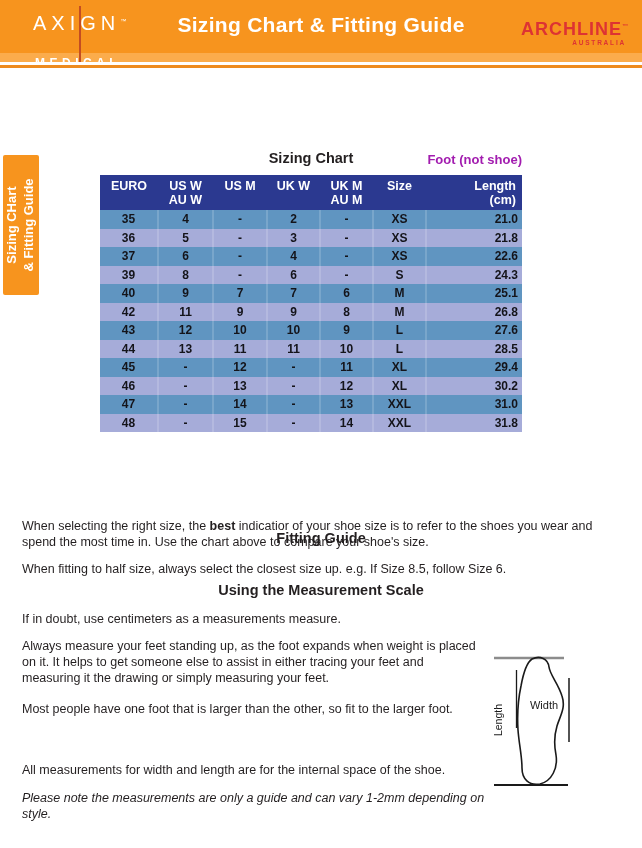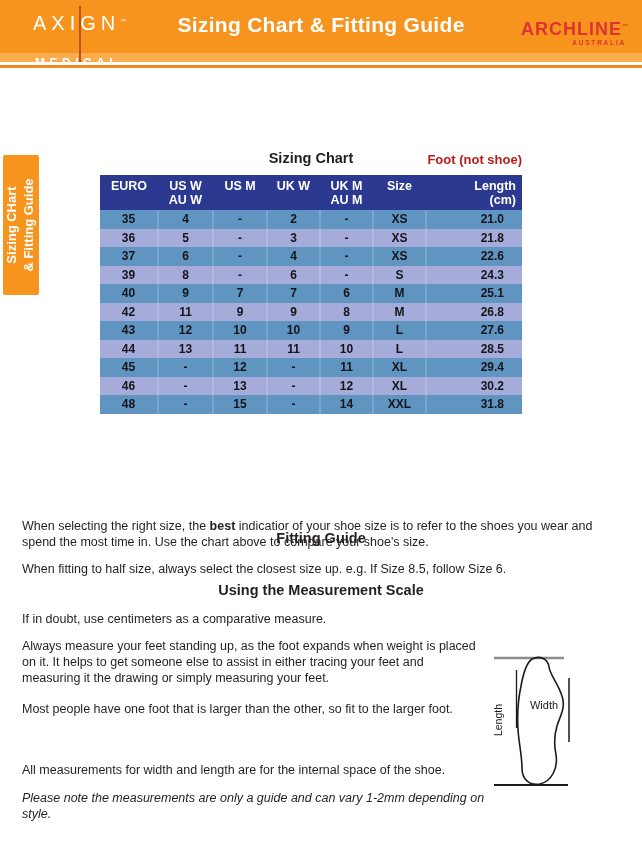--- a/index.html
+++ b/index.html
@@ -30,31 +30,31 @@
 
   
   .side-tab{position:absolute;left:3px;top:155px;width:36px;height:140px;background:#F7941E;border-radius:2px;}
   .side-tab-rot{position:absolute;width:140px;height:36px;left:-52px;top:52px;
     transform:rotate(-90deg);text-align:center;color:#fff;font-weight:700;font-size:13px;line-height:17px;}
 
   
   .chart-title{position:absolute;left:100px;top:150px;width:422px;text-align:center;
     font-size:14.5px;font-weight:700;color:#231F20;}
   .foot-label{position:absolute;left:405px;top:152px;width:117px;text-align:right;
-    font-size:13px;font-weight:700;color:#b91c1c;}
+    font-size:13px;font-weight:700;color:#a21caf;}
 
   table.sizing{position:absolute;left:100px;top:175px;width:422px;border-collapse:collapse;table-layout:fixed;}
   table.sizing th{background:#2B3990;color:#fff;font-size:12.5px;font-weight:700;
     text-align:center;vertical-align:top;padding:4px 9px 3px;line-height:14px;}
   table.sizing th .l2{min-height:14px;font-weight:700;}
   table.sizing th:last-child{text-align:right;padding-right:6px;}
   table.sizing td{height:18.5px;padding:0;text-align:center;font-size:12px;font-weight:700;
     color:#14141a;border-left:2px solid rgba(255,255,255,0.16);}
   table.sizing td:first-child{border-left:none;}
-  table.sizing td:last-child{text-align:right;padding-right:18px;}
+  table.sizing td:last-child{text-align:right;padding-right:4px;}
   table.sizing tbody tr:nth-child(odd){background:#6095C1;}
   table.sizing tbody tr:nth-child(even){background:#A6ACD9;}
 
   
   .h2{position:absolute;left:0;right:0;text-align:center;font-size:14.5px;font-weight:700;color:#231F20;}
   .para{position:absolute;font-size:12.5px;line-height:16px;color:#231F20;}
   .bold{font-weight:700;}
 
   
   .foot-diagram{position:absolute;left:488px;top:648px;width:155px;height:145px;}
@@ -215,37 +215,46 @@
         <tr>
           <td>46</td>
           <td>-</td>
           <td>13</td>
           <td>-</td>
           <td>12</td>
           <td>XL</td>
           <td>30.2</td>
         </tr>
         <tr>
+          <td>47</td>
+          <td>-</td>
+          <td>14</td>
+          <td>-</td>
+          <td>13</td>
+          <td>XXL</td>
+          <td>31.0</td>
+        </tr>
+        <tr>
           <td>48</td>
           <td>-</td>
           <td>15</td>
           <td>-</td>
           <td>14</td>
           <td>XXL</td>
           <td>31.8</td>
         </tr>
       </tbody>
   </table>
 
   <div class="h2" style="top:490px;margin-top:40px;">Fitting Guide</div>
   <div class="para" style="left:22px;top:518px;width:598px;"><span>When selecting the right size, the </span><span class="bold">best</span><span> indicatior of your shoe size is to refer to the shoes you wear and spend the most time in. Use the chart above to compare your shoe's size.</span></div>
   <div class="para" style="left:22px;top:561px;width:598px;">When fitting to half size, always select the closest size up. e.g. If Size 8.5, follow Size 6.</div>
 
   <div class="h2" style="top:582px;">Using the Measurement Scale</div>
-  <div class="para" style="left:22px;top:611px;width:560px;">If in doubt, use centimeters as a comparative measure.</div>
+  <div class="para" style="left:22px;top:611px;width:560px;">If in doubt, use centimeters as a measurements measure.</div>
   <div class="para" style="left:22px;top:638px;width:460px;">Always measure your feet standing up, as the foot expands when weight is placed on it. It helps to get someone else to assist in either tracing your feet and measuring it the drawing or simply measuring your feet.</div>
   <div class="para" style="left:22px;top:701px;width:470px;">Most people have one foot that is larger than the other, so fit to the larger foot.</div>
   <div class="para" style="left:22px;top:762px;width:500px;">All measurements for width and length are for the internal space of the shoe.</div>
   <div class="para" style="left:22px;top:790px;width:470px;font-style:italic;">Please note the measurements are only a guide and can vary 1-2mm depending on style.</div>
 
   <svg class="foot-diagram" viewBox="0 0 155 145" width="155" height="145">
     <line x1="6" y1="10" x2="76" y2="10" stroke="#8c8c8c" stroke-width="2.6"></line>
     <path d="M44 11
       C 52 7, 60 11, 61 19
       C 62 27, 70 35, 74 48

